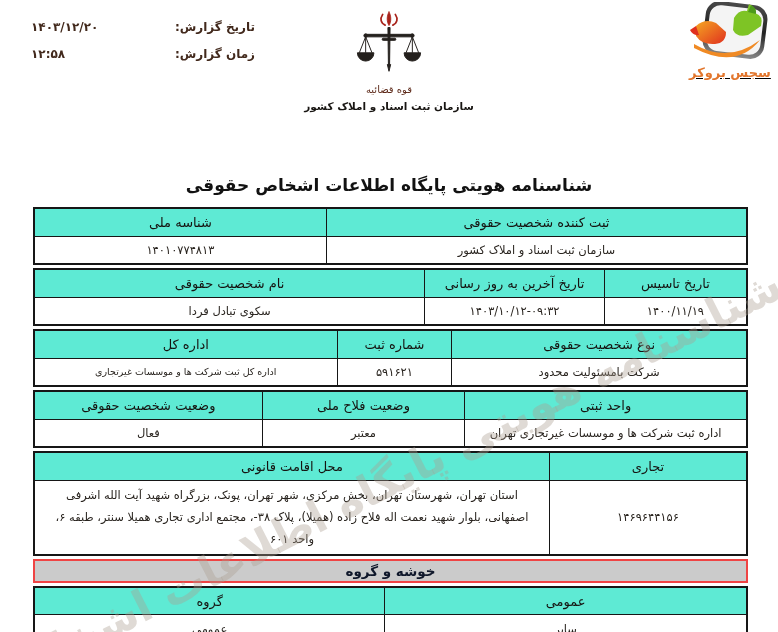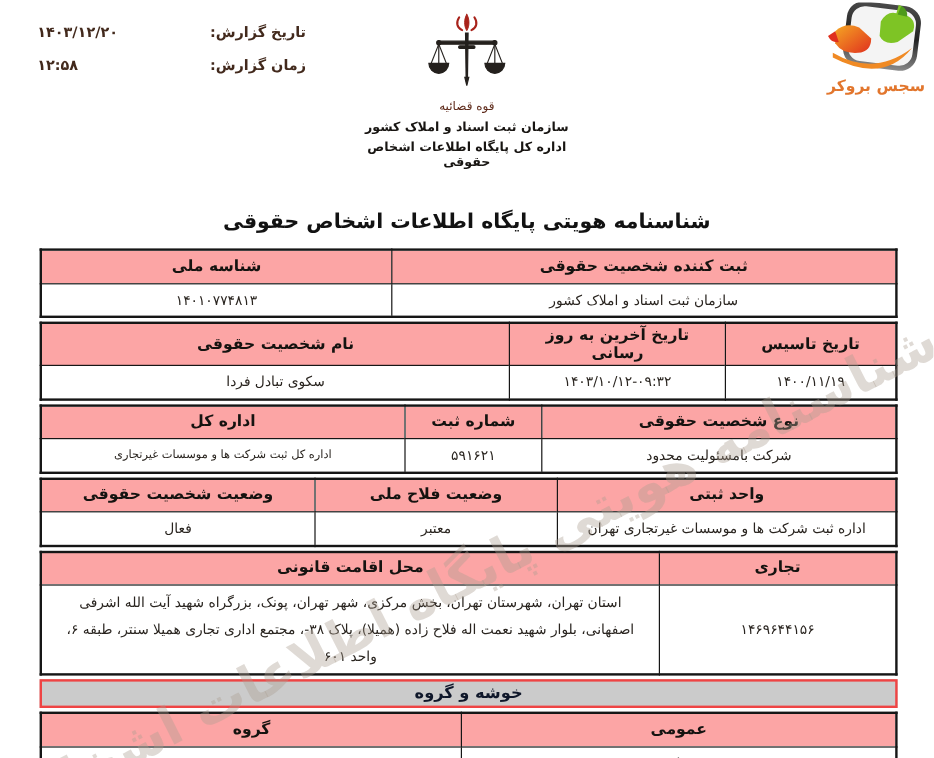--- a/index.html
+++ b/index.html
@@ -45,20 +45,21 @@
   .emblem-line1 { font-size: 10px; font-weight: normal; color: #5e2a1a; margin-top: 1px; }
   .emblem-line2, .emblem-line3 { font-size: 10.5px; font-weight: bold; color: #181512; margin-top: 5px; }
 
   
   .logo-block {
     position: absolute;
     left: 686px;
     top: 2px;
     width: 88px;
     text-align: center;
+    text-decoration: underline;
   }
   .logo-block svg { display: block; margin: 0 auto; }
   .logo-caption { font-size: 13px; font-weight: bold; color: #e2762d; margin-top: 1px; letter-spacing: 0.5px; }
 
   
   .doc-title {
     position: absolute;
     top: 175px;
     left: 0;
     width: 100%;
@@ -84,22 +85,22 @@
     border: 2px solid #161616;
   }
   table.sec td {
     border: 1.5px solid #161616;
     text-align: center;
     vertical-align: middle;
     padding: 2px 6px;
     overflow: hidden;
   }
   td.hd {
-    background: #fca5a5;
-    font-weight: bold;
+    background: #5eead4;
+    font-weight: normal;
     font-size: 13px;
     color: #151310;
     height: 28px;
   }
   td.vl {
     background: #ffffff;
     font-size: 11.5px;
     color: #2a2categorized622;
     color: #29241f;
     height: 28px;
@@ -183,21 +184,20 @@
             <line x1="64" y1="27.5" x2="57.5" y2="44"></line>
             <line x1="64" y1="27.5" x2="64" y2="44"></line>
             <line x1="64" y1="27.5" x2="70.5" y2="44"></line>
           </g>
           <path d="M55.5 44 A 8.5 8.5 0 0 0 72.5 44 Z"></path>
         </g>
       </svg>
     </span>
     <div class="emblem-line1">قوه قضائیه</div>
     <div class="emblem-line2">سازمان ثبت اسناد و املاک کشور</div>
-    <div class="emblem-line3">اداره کل پایگاه اطلاعات اشخاص حقوقی</div>
   </div>
 
   <div class="logo-block">
     <span>
       <svg width="84" height="62" viewBox="0 0 84 62">
         <defs>
           <linearGradient id="gShield" x1="0" y1="0" x2="0" y2="1">
             <stop offset="0" stop-color="#4a4a4a"></stop>
             <stop offset="0.5" stop-color="#222222"></stop>
             <stop offset="1" stop-color="#8a8a8a"></stop>

